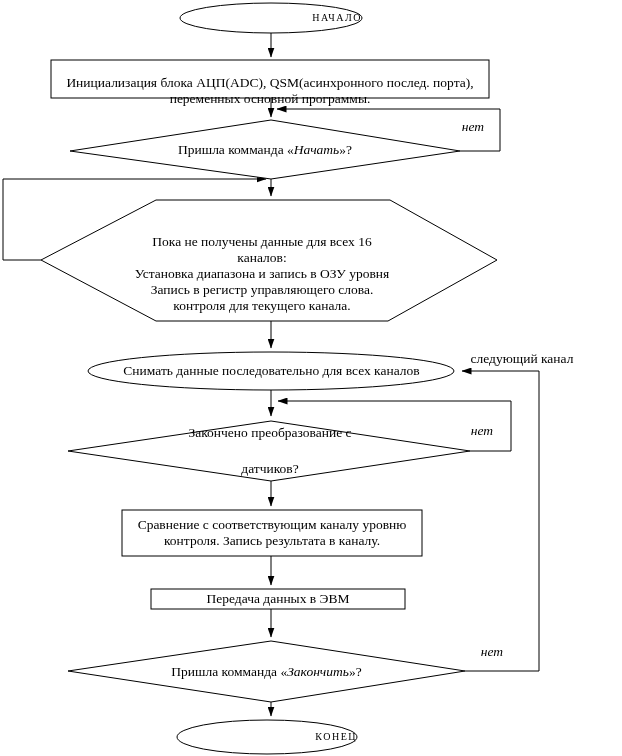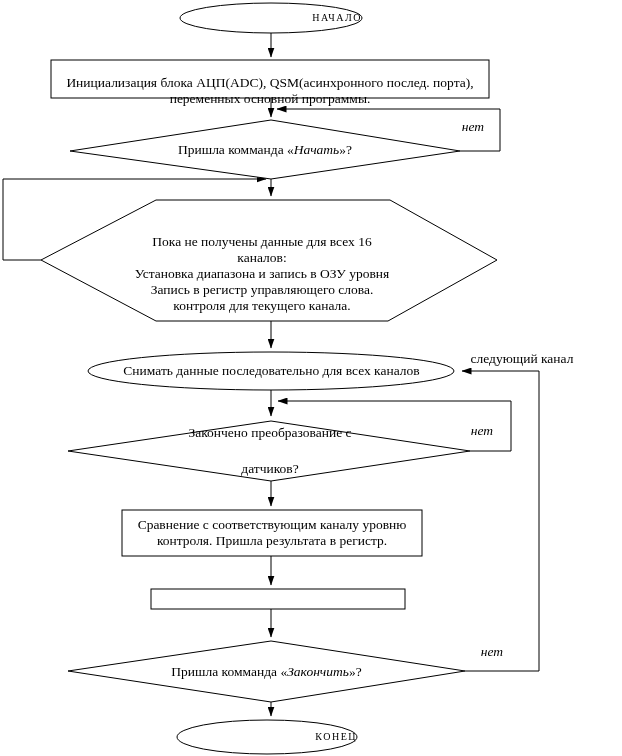--- a/index.html
+++ b/index.html
@@ -113,23 +113,26 @@
     <span class="line">Снимать данные последовательно для всех каналов</span>
   </div>
 
   <div class="lbl" style="left:68px; top:421px; width:404px; height:60px;gap:20px;">
     <span class="line">Закончено преобразование с</span>
     <span class="line">датчиков?</span>
   </div>
 
   <div class="lbl" style="left:122px; top:510px; width:300px; height:46px;">
     <span class="line">Сравнение с соответствующим каналу уровню</span>
-    <span class="line">контроля. Пришла результата в регистр.</span>
+    <span class="line">контроля. Запись результата в каналу.</span>
   </div>
 
+  <div class="lbl" style="left:151px; top:589px; width:254px; height:20px;">
+    <span class="line">Передача данных в ЭВМ</span>
+  </div>
 
   <div class="lbl" style="left:68px; top:641px; width:397px; height:61px;">
     <span class="line">
       <span>Пришла комманда «</span><span class="it">Закончить</span><span>»?</span>
     </span>
   </div>
 
   <div class="lbl terminal" style="left:177px; top:720px; width:180px; height:34px;">
     <span class="line">КОНЕЦ</span>
   </div>

